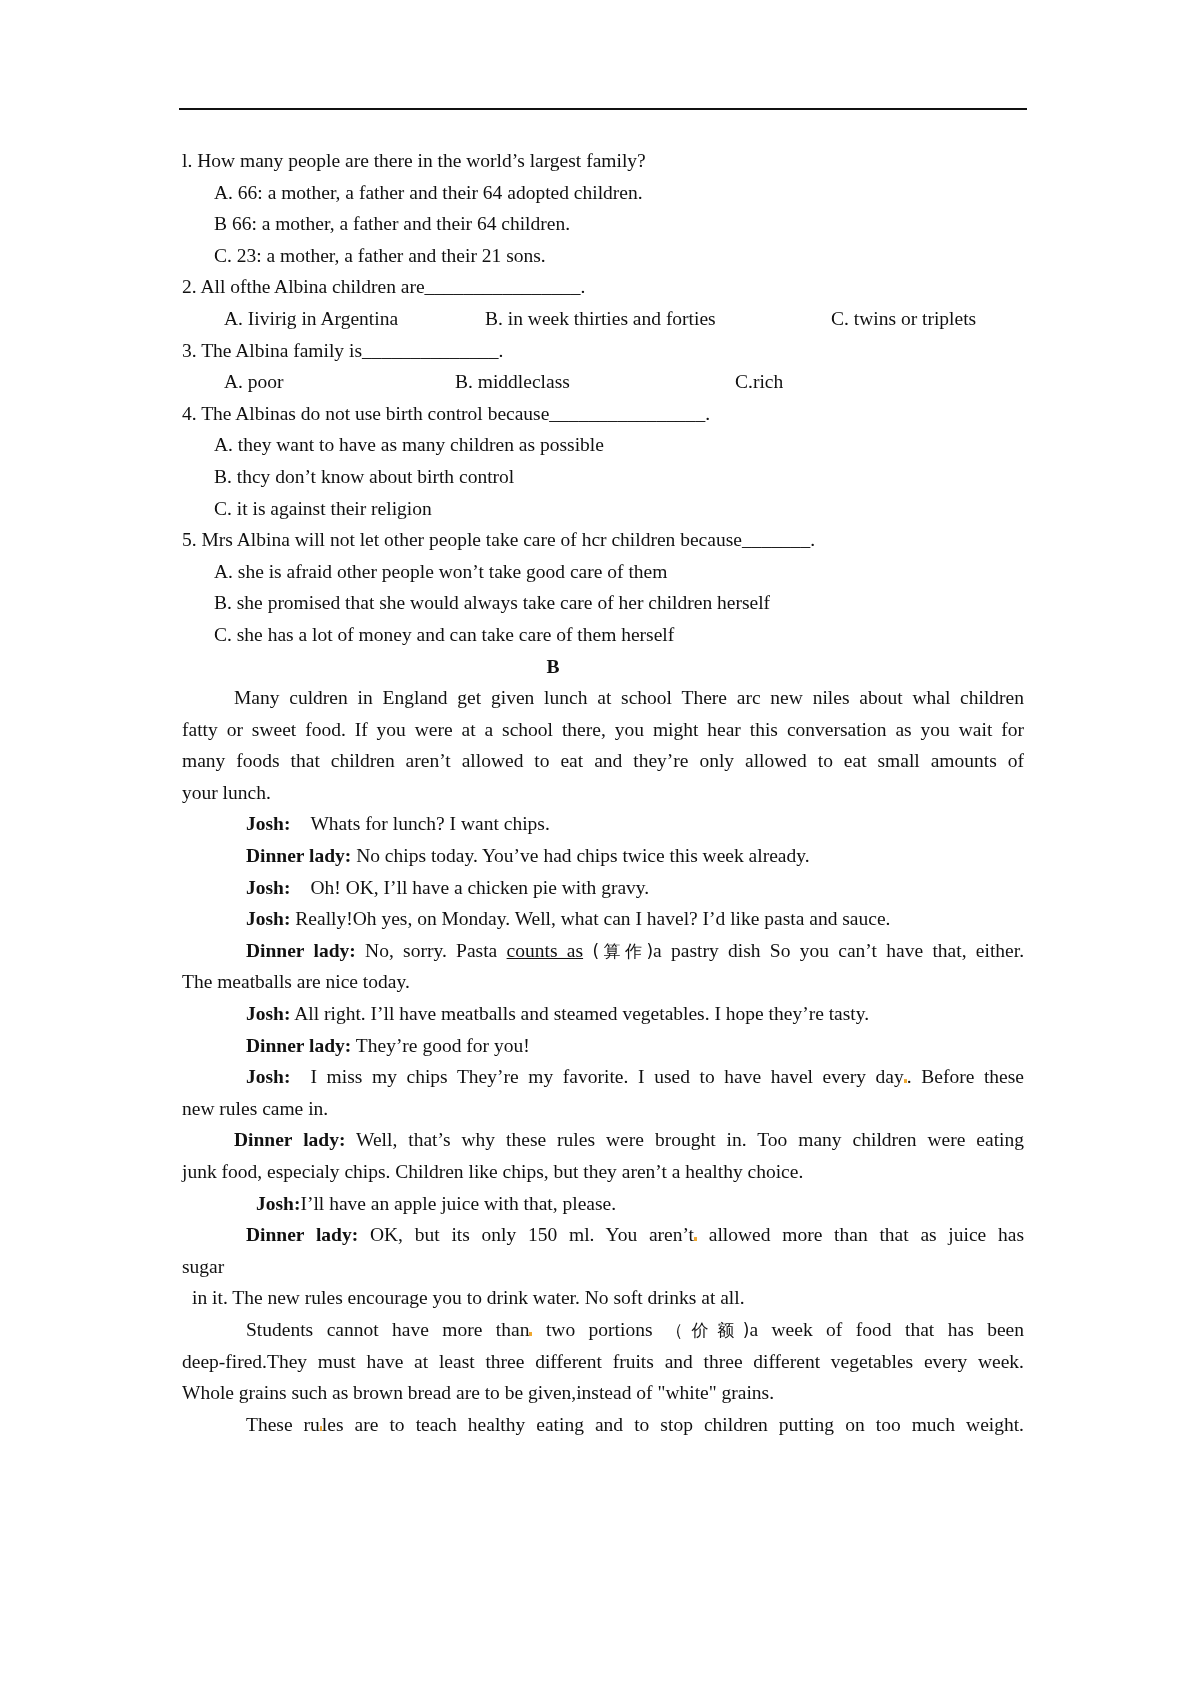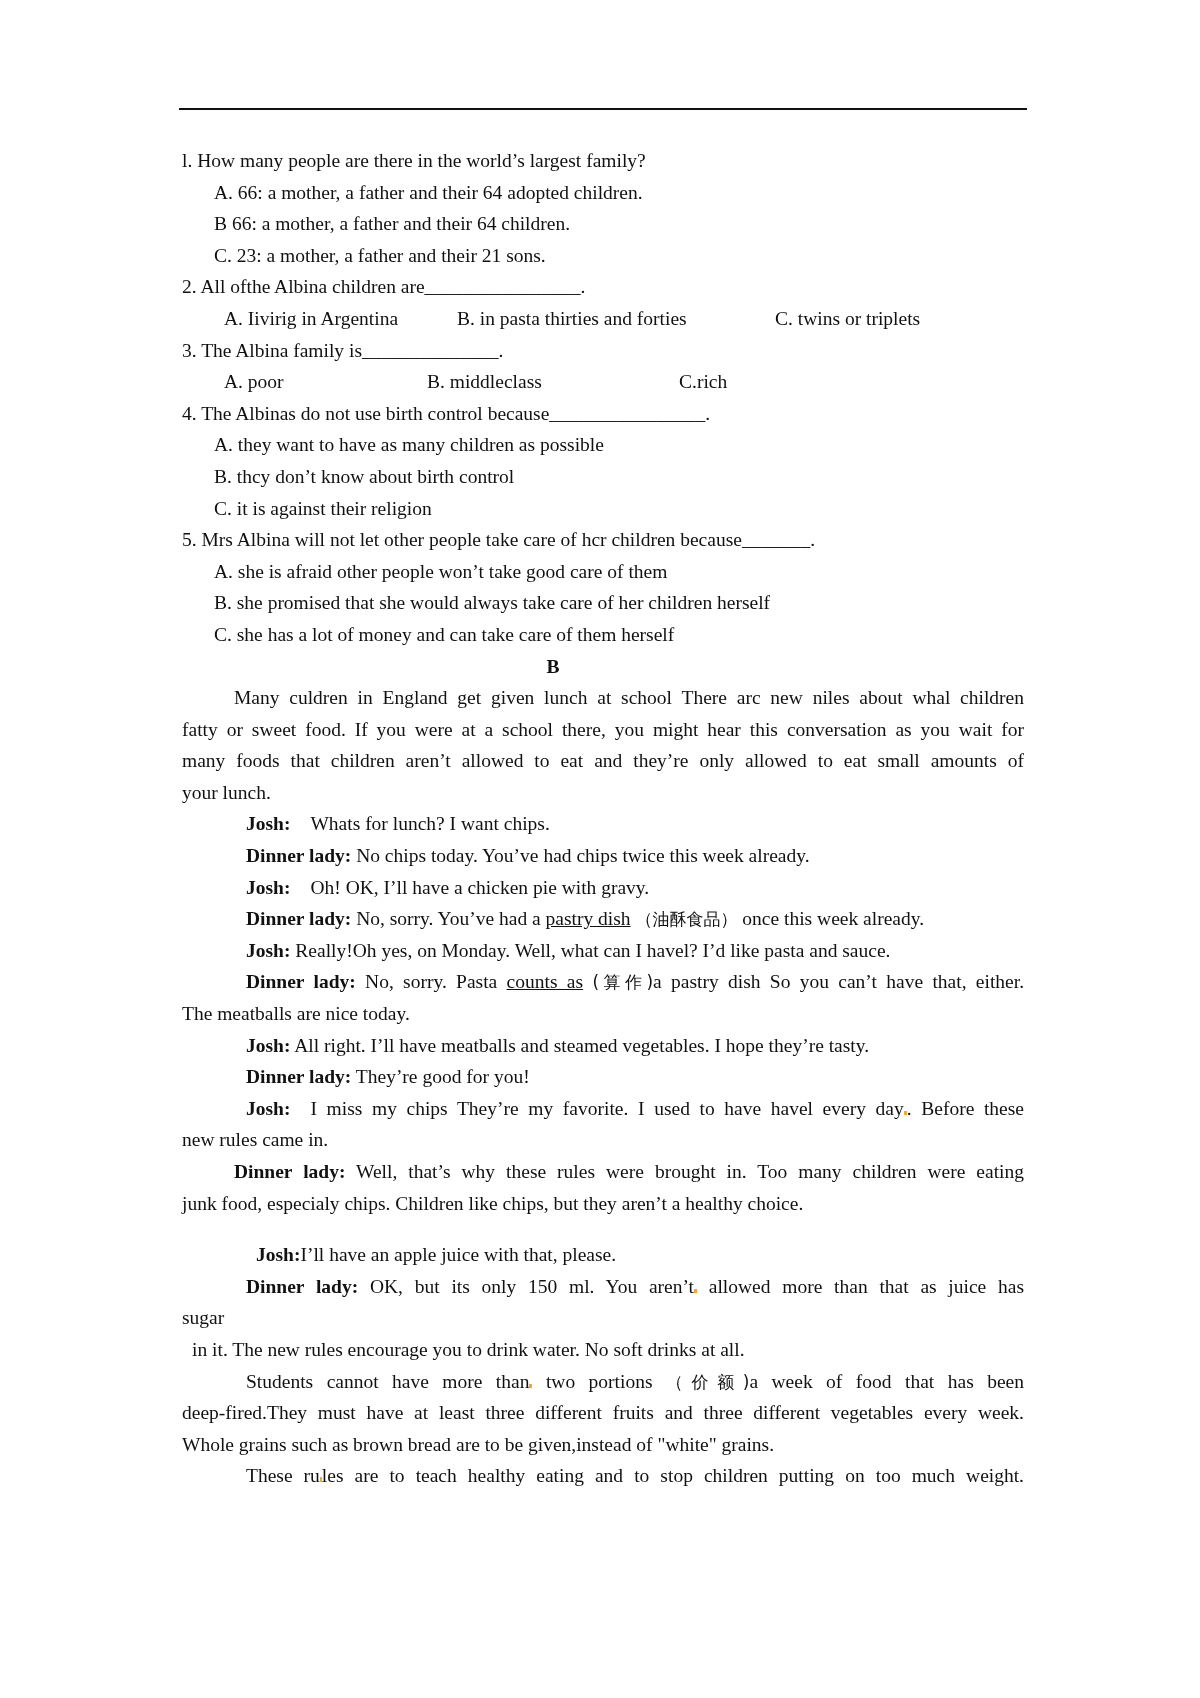--- a/index.html
+++ b/index.html
@@ -2,29 +2,29 @@
 <html><head>
 <meta charset="utf-8">
 <style>
   html, body { margin: 0; padding: 0; background: #ffffff; }
   body { width: 1200px; height: 1698px; position: relative; overflow: hidden;
          font-family: "Liberation Serif", "DejaVu Serif", serif; color: #111; }
   .rule { position: absolute; left: 179px; top: 108px; width: 848px; height: 2px; background: #111; }
   .page { position: absolute; left: 182px; top: 145px; width: 842px; font-size: 19.5px; }
   .line { height: 31.6px; line-height: 31.6px; white-space: nowrap; }
   .ind1 { padding-left: 32px; }
-  .opts { display: flex; padding-left: 42px; }
+  .opts { display: flex; padding-left: 42px; gap: 28px; }
   .opt { display: inline-block; }
   .q2a { width: 233px; } .q2b { width: 318px; }
   .q3a { width: 203px; } .q3b { width: 252px; }
   .center { text-align: center; font-weight: bold; padding-right: 100px; }
   .para-first { padding-left: 52px; }
   .dlg { padding-left: 64px; }
   .dlg2 { padding-left: 52px; }
-  .dlg3 { padding-left: 74px; margin-top: 20px; }
+  .dlg3 { padding-left: 74px; }
   .sp { display: inline-block; width: 10px; }
   b { font-weight: bold; }
   .u { text-decoration: underline; }
   .mark { display: inline-block; width: 3px; height: 4px; background: #f0a830; vertical-align: baseline; }
   .cn { font-family: "DejaVu Sans", sans-serif; font-size: 17px; }
   .para { white-space: normal; text-align: justify; line-height: 31.6px; }
   .para .l { display: block; text-align: justify; text-align-last: justify; height: 31.6px; white-space: nowrap; }
   .nojust { text-align-last: left !important; }
 </style>
 </head>
@@ -35,21 +35,21 @@
 <div class="page">
 
   <div class="line">l. How many people are there in the world’s largest family?</div>
   <div class="line ind1">A. 66: a mother, a father and their 64 adopted children.</div>
   <div class="line ind1">B 66: a mother, a father and their 64 children.</div>
   <div class="line ind1">C. 23: a mother, a father and their 21 sons.</div>
 
   <div class="line"><span>2. All ofthe Albina children are</span><span>________________</span><span>.</span></div>
   <div class="line opts">
     <span class="opt q2a">A. Iivirig in Argentina</span>
-    <span class="opt q2b">B. in pasta thirties and forties</span>
+    <span class="opt q2b">B. in week thirties and forties</span>
     <span class="opt">C. twins or triplets</span>
   </div>
 
   <div class="line"><span>3. The Albina family is</span><span>______________</span><span>.</span></div>
   <div class="line opts">
     <span class="opt q3a">A. poor</span>
     <span class="opt q3b">B. middleclass</span>
     <span class="opt">C.rich</span>
   </div>
 
@@ -68,21 +68,20 @@
   <div class="para">
     <span class="l para-first">Many culdren in England get given lunch at school There arc new niles about whal children</span>
     <span class="l">fatty or sweet food. If you were at a school there, you might hear this conversation as you wait for</span>
     <span class="l">many foods that children aren’t allowed to eat and they’re only allowed to eat small amounts of</span>
     <span class="l nojust">your lunch.</span>
   </div>
 
   <div class="line dlg"><b>Josh:</b><span class="sp"></span><span class="sp"></span><span>Whats for lunch? I want chips.</span></div>
   <div class="line dlg"><b>Dinner lady:</b> <span>No chips today. You’ve had chips twice this week already.</span></div>
   <div class="line dlg"><b>Josh:</b><span class="sp"></span><span class="sp"></span><span>Oh! OK, I’ll have a chicken pie with gravy.</span></div>
-  <div class="line dlg"><b>Dinner lady:</b> <span>No, sorry. You’ve had a </span><span class="u">pastry dish</span> <span class="cn">（油酥食品）</span> <span>once this week already.</span></div>
   <div class="line dlg"><b>Josh:</b> <span>Really!Oh yes, on Monday. Well, what can I havel? I’d like pasta and sauce.</span></div>
 
   <div class="para">
     <span class="l dlg"><b>Dinner lady:</b> <span>No, sorry. Pasta </span><span class="u">counts as</span> <span class="cn">(算作)</span><span>a pastry dish So you can’t have that, either.</span></span>
     <span class="l nojust">The meatballs are nice today.</span>
   </div>
 
   <div class="line dlg"><b>Josh:</b> <span>All right. I’ll have meatballs and steamed vegetables. I hope they’re tasty.</span></div>
   <div class="line dlg"><b>Dinner lady:</b> <span>They’re good for you!</span></div>
 

